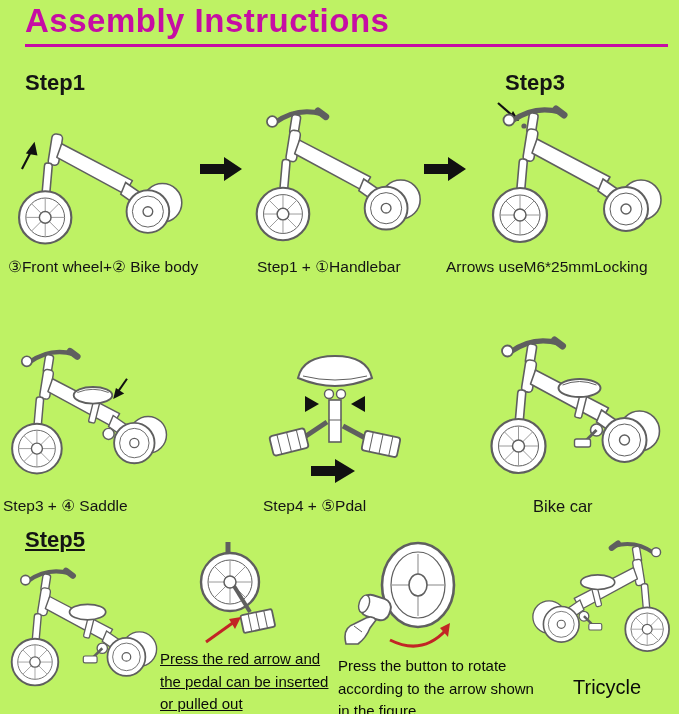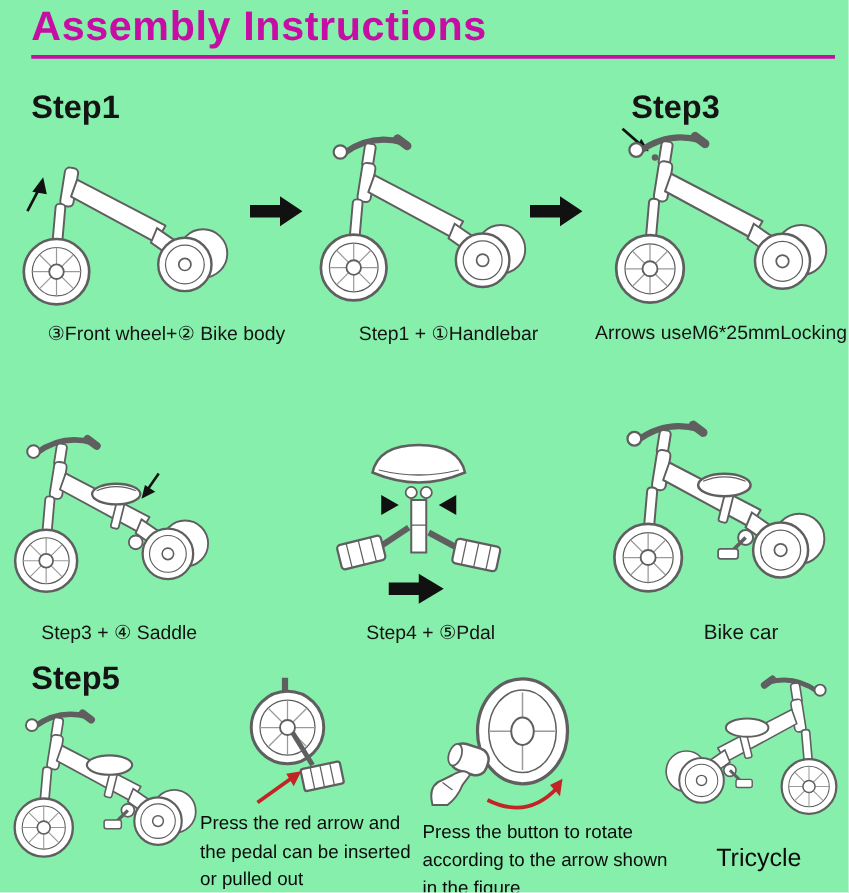--- a/index.html
+++ b/index.html
@@ -1,43 +1,42 @@
 <!DOCTYPE html>
 <html><head>
 <meta charset="utf-8">
 <style>
   html, body { margin: 0; padding: 0; background: #ffffff; }
   .page {
     position: relative;
     width: 679px;
     height: 714px;
-    background: #86efac;
+    background: #bef264;
     font-family: "Liberation Sans", sans-serif;
     overflow: hidden;
   }
   .abs { position: absolute; }
   .title {
     font-size: 33px;
     font-weight: 700;
     color: #c60da4;
     letter-spacing: 0.5px;
     white-space: nowrap;
   }
   .title-rule { height: 0; border-bottom: 3px solid #c60da4; }
   .step-heading {
-    font-size: 26px;
+    font-size: 22px;
     font-weight: 700;
     color: #141414;
     white-space: nowrap;
   }
   .caption {
     font-size: 15.5px;
     color: #141414;
     white-space: nowrap;
-    margin-left: 30px;
   }
   .caption-wrap {
     font-size: 15px;
     color: #0a0a0a;
     line-height: 1.5;
   }
   .caption-lg { font-size: 20px; color: #0a0a0a; white-space: nowrap; }
   svg { display: block; }
 </style>
 </head>
@@ -232,21 +231,21 @@
       <line x1="24" y1="102" x2="52" y2="130" stroke="#9a9a9a" stroke-width="1"></line>
       <line x1="52" y1="102" x2="24" y2="130" stroke="#9a9a9a" stroke-width="1"></line>
       <circle cx="38" cy="116" r="6" fill="#fff" stroke="#5f5f5f" stroke-width="1.5"></circle>
     </svg>
   </div>
 
   <div class="abs caption" style="left:3px; top:497px;">Step3 + ④ Saddle</div>
   <div class="abs caption" style="left:263px; top:497px;">Step4 + ⑤Pdal</div>
   <div class="abs caption" style="left:533px; top:497px; font-size:16.5px;">Bike car</div>
 
-  <div class="abs step-heading" style="left:25px; top:527px;">Step5</div>
+  <div class="abs step-heading" style="left:25px; top:527px;text-decoration:underline;">Step5</div>
 
   <div class="abs" style="left:2px; top:562px;">
     <svg width="160" height="138" viewBox="0 0 185 160">
       <path d="M30 22 Q52 6 78 13" fill="none" stroke="#5f5f5f" stroke-width="5" stroke-linecap="round"></path>
       <line x1="74" y1="10" x2="82" y2="16" stroke="#5f5f5f" stroke-width="7" stroke-linecap="round"></line>
       <circle cx="27" cy="21" r="5.5" fill="#fff" stroke="#5f5f5f" stroke-width="1.8"></circle>
       <rect x="46" y="14" width="9" height="20" rx="3" transform="rotate(9 50 24)" fill="#fff" stroke="#5f5f5f" stroke-width="1.6"></rect>
       <rect x="43" y="30" width="11" height="32" rx="4" transform="rotate(9 48 46)" fill="#fff" stroke="#5f5f5f" stroke-width="1.6"></rect>
       <rect x="36" y="60" width="8" height="34" rx="3" transform="rotate(5 40 77)" fill="#fff" stroke="#5f5f5f" stroke-width="1.6"></rect>
       <path d="M55 40 L128 78 L120 92 L50 54 Z" fill="#fff" stroke="#5f5f5f" stroke-width="1.6" stroke-linejoin="round"></path>
@@ -342,17 +341,17 @@
         <circle cx="38" cy="116" r="20" fill="none" stroke="#5f5f5f" stroke-width="1"></circle>
         <line x1="38" y1="96" x2="38" y2="136" stroke="#9a9a9a" stroke-width="1"></line>
         <line x1="18" y1="116" x2="58" y2="116" stroke="#9a9a9a" stroke-width="1"></line>
         <line x1="24" y1="102" x2="52" y2="130" stroke="#9a9a9a" stroke-width="1"></line>
         <line x1="52" y1="102" x2="24" y2="130" stroke="#9a9a9a" stroke-width="1"></line>
         <circle cx="38" cy="116" r="6" fill="#fff" stroke="#5f5f5f" stroke-width="1.5"></circle>
       </g>
     </svg>
   </div>
 
-  <div class="abs caption-wrap" style="left:160px; top:648px; width:172px;">Press the red arrow and the pedal can be inserted or pulled out</div>
+  <div class="abs caption-wrap" style="left:160px; top:648px; width:172px;text-decoration:underline;">Press the red arrow and the pedal can be inserted or pulled out</div>
   <div class="abs caption-wrap" style="left:338px; top:655px; width:200px;">Press the button to rotate according to the arrow shown in the figure</div>
   <div class="abs caption-lg" style="left:573px; top:676px;">Tricycle</div>
 
 </div>
 
 </body></html>

